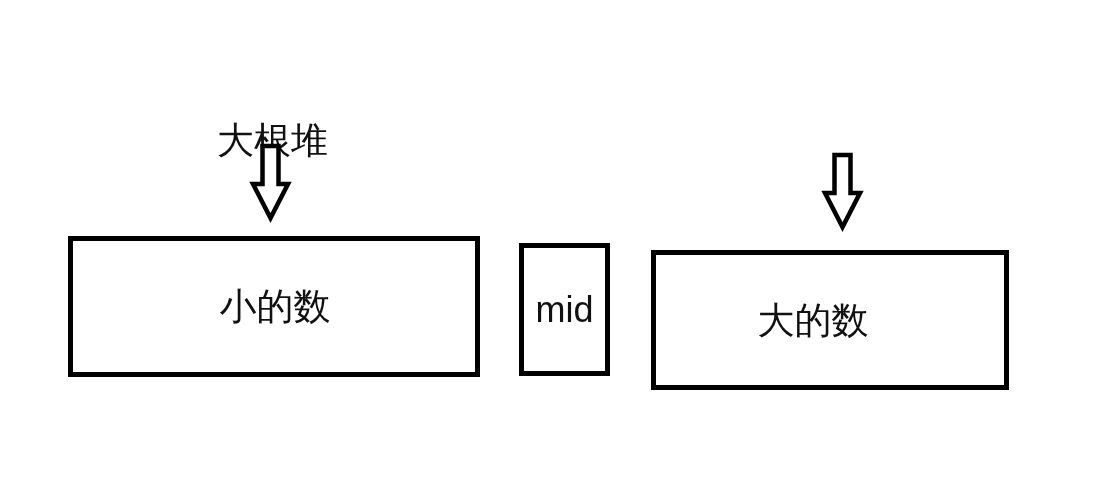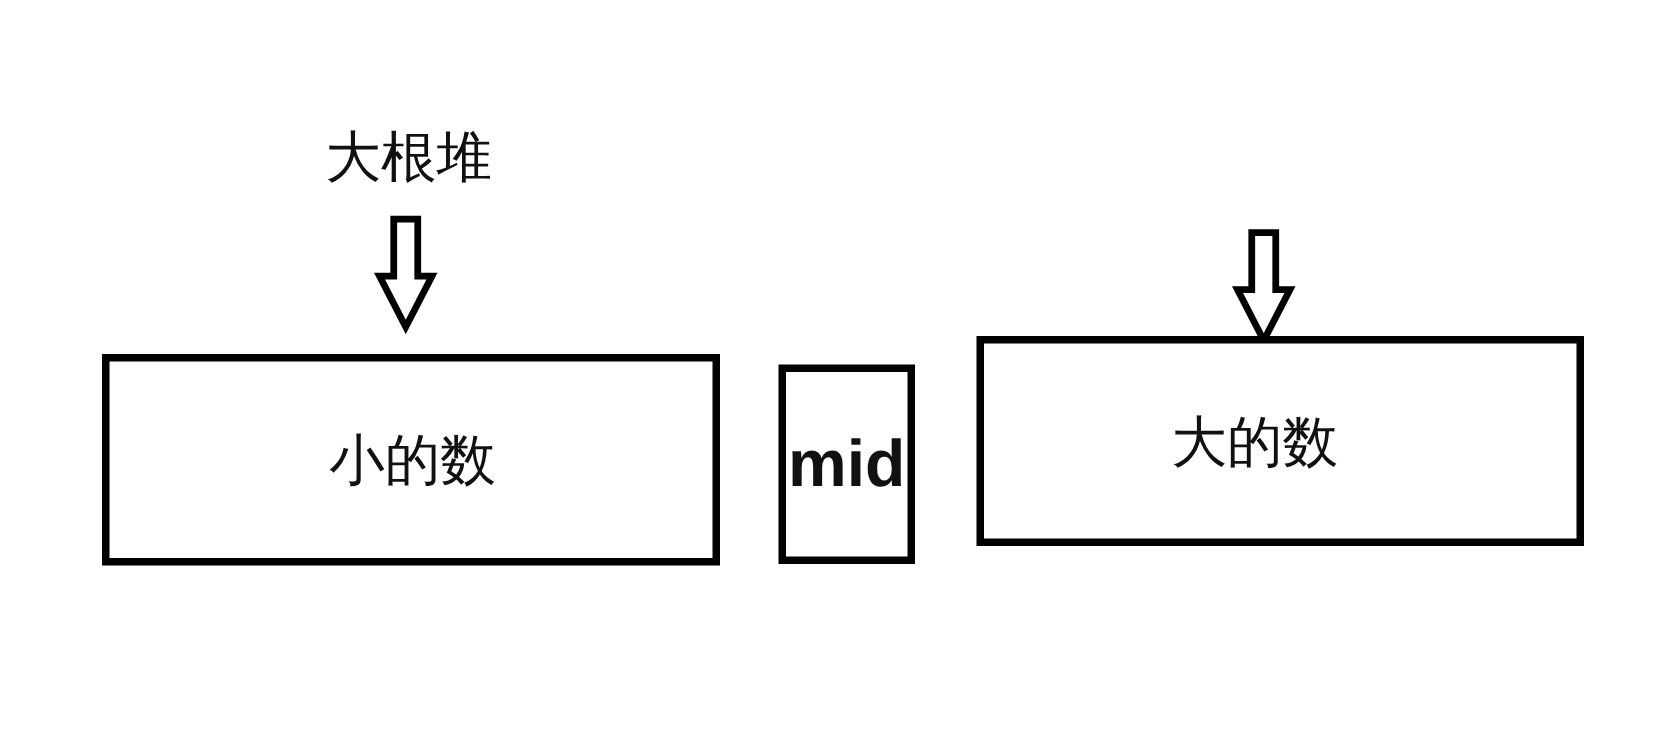--- a/index.html
+++ b/index.html
@@ -21,20 +21,21 @@
 
   
   .heap-label {
     position: absolute;
     color: #111111;
     font-size: 37px;
     line-height: 1;
     white-space: nowrap;
     letter-spacing: 0px;
     font-family: "DejaVu Sans", "Liberation Sans", sans-serif;
+    margin-top: 36px;
   }
   #label-max-heap { left: 217px; top: 86px; }
   #label-min-heap { left: 791px; top: 96px; }
 
   
   .block-arrow {
     position: absolute;
   }
   .block-arrow svg {
     display: block;
@@ -66,28 +67,27 @@
     width: 412px;
     height: 141px;
   }
   #bucket-mid {
     left: 519px;
     top: 243px;
     width: 91px;
     height: 133px;
   }
   #bucket-mid .bucket-text {
-    font-size: 44px;
+    font-size: 36px;
     font-family: "Liberation Sans", "DejaVu Sans", sans-serif;
-    font-weight: bold;
   }
   #bucket-large {
     left: 651px;
-    top: 224px;
-    width: 405px;
+    top: 250px;
+    width: 358px;
     height: 140px;
   }
   
   #bucket-large .bucket-text {
     position: relative;
     left: -17px;
   }
   #bucket-small .bucket-text {
     position: relative;
     left: 1px;

